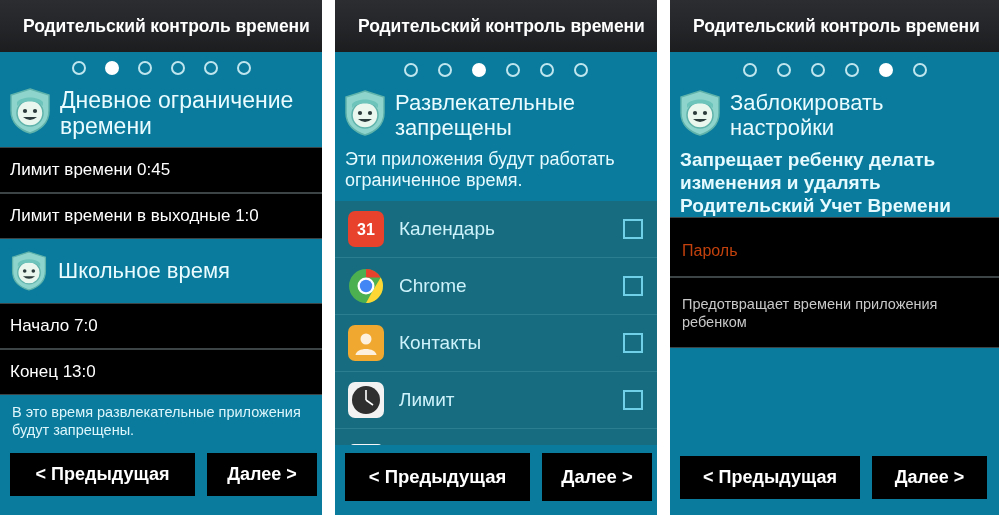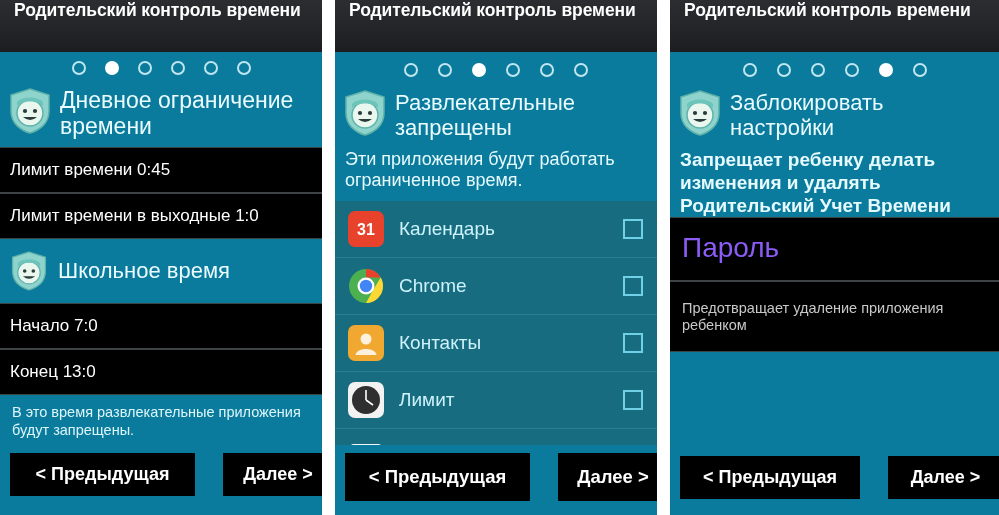--- a/index.html
+++ b/index.html
@@ -23,22 +23,22 @@
     background: #0a7b9c;
     position: relative;
     overflow: hidden;
   }
   .phone.p3 { width: 329px; flex: 0 0 329px; }
 
   
   .titlebar {
     height: 52px; flex: 0 0 52px;
     background: linear-gradient(180deg, #2b2d30 0%, #232528 55%, #1b1d1f 100%);
-    display: flex; align-items: flex-start;
-    padding-left: 14px;
+    display: flex; align-items: center;
+    padding-left: 23px;
   }
   .titlebar .title {
     color: #ffffff;
     font-size: 17.5px;
     font-weight: bold;
     letter-spacing: -0.1px;
   }
 
   
   .hero {
@@ -88,21 +88,21 @@
   .darkrow {
     background: #000000;
     color: #ffffff;
     border-bottom: 1px solid #3d4446;
     border-top: 1px solid #3d4446;
     padding: 12px 12px 12px 10px;
     font-size: 17px;
   }
   .darkrow .r-title { font-size: 17px; color: #ffffff; }
   .bigrow { padding: 14px 12px 16px 12px; }
-  .bigrow .r-title { font-size: 28px; line-height: 1.12; color: #8b5cf6; font-weight: 400; }
+  .bigrow .r-title { font-size: 16px; line-height: 1.12; color: #c2410c; font-weight: 400; margin-top: 10px; }
   .bigrow .r-sub { font-size: 14.5px; color: #c8c8c8; margin-top: 4px; line-height: 1.2; }
 
   
   .tealband {
     background: #0a7b9c;
     display: flex; align-items: center; gap: 10px;
     padding: 7px 10px;
   }
   .tealband .band-title {
     color: #eafcff; font-size: 22px; font-weight: 400;
@@ -129,21 +129,21 @@
   .appname { flex: 1 1 auto; color: #cdf2fb; font-size: 19px; }
   .chk {
     width: 20px; height: 20px; flex: 0 0 20px;
     border: 2px solid #6fd0e8; background: transparent;
   }
 
   
   .footer {
     background: #0a7b9c;
     display: flex; align-items: center;
-    gap: 28px;
+    gap: 12px;
     padding: 8px 10px 10px 10px;
     flex: 0 0 auto;
   }
   .navbtn {
     background: #000000;
     color: #ffffff;
     font-size: 18px;
     font-weight: bold;
     padding: 11px 14px;
     border: none;
@@ -368,21 +368,21 @@
         <div class="hero-title">Заблокировать настройки</div>
       </div>
       <div class="hero-sub">Запрещает ребенку делать изменения и удалять Родительский Учет Времени</div>
     </div>
 
     <div class="darkrow bigrow">
       <div class="r-title">Пароль</div>
     </div>
 
     <div class="darkrow bigrow">
-      <div class="r-sub">Предотвращает удаление приложения ребенком</div>
+      <div class="r-sub">Предотвращает времени приложения ребенком</div>
     </div>
 
     <div class="spacer"></div>
 
     <div class="footer">
       <button class="navbtn prev">&lt; Предыдущая</button>
       <button class="navbtn next">Далее &gt;</button>
     </div>
   </div>
 

